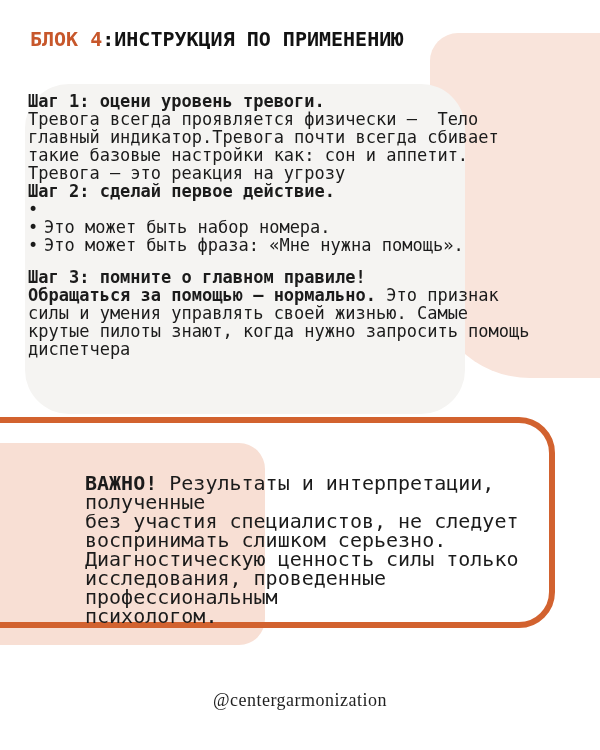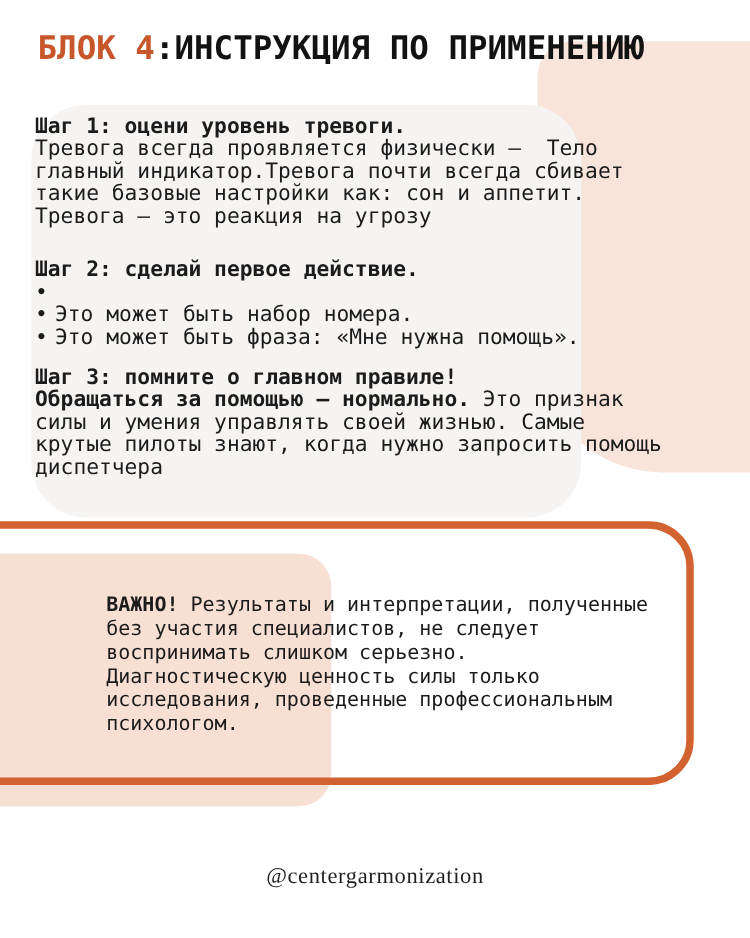--- a/index.html
+++ b/index.html
@@ -22,51 +22,51 @@
     background:var(--blob-peach);
     border-radius:28px 0 0 100px;
   }
   .blob-gray{
     position:absolute;left:25px;top:84px;width:440px;height:330px;
     background:var(--blob-gray);border-radius:44px;
   }
   
   .title{
     position:absolute;left:30px;top:25px;width:560px;
-    font-size:26px;font-weight:bold;line-height:29px;color:#121212;
+    font-size:20px;font-weight:bold;line-height:29px;color:#121212;
   }
   .title .accent{color:var(--accent);}
   
   .content{
     position:absolute;left:28px;top:92px;width:552px;
     font-size:17px;line-height:18px;
   }
   .step-heading{font-weight:bold;}
   .pre{white-space:pre-wrap;}
-  .step2{margin-top:25px;}
+  .step2{}
   .step3{margin-top:14px;}
   .bullet-row{display:flex;}
   .bullet{width:16px;flex:0 0 16px;}
   
   .imp-bg{
     position:absolute;left:-45px;top:417px;width:600px;height:211px;
     background:#ffffff;border-radius:36px;
   }
   .imp-peach{
     position:absolute;left:-26px;top:443px;width:291px;height:202px;
     background:var(--panel-peach);border-radius:26px;
   }
   .imp-border{
     position:absolute;left:-45px;top:417px;width:600px;height:211px;
     border:6px solid var(--border-orange);border-radius:36px;
     box-sizing:border-box;background:transparent;
   }
   .imp-text{
     position:absolute;left:85px;top:474px;width:472px;
-    font-size:16px;line-height:19px;
+    font-size:20px;line-height:19px;
   }
   .imp-text b{font-weight:bold;}
   
   .footer{
     position:absolute;left:0;right:0;top:690px;text-align:center;
     font-family:"Liberation Serif","DejaVu Serif",serif;
     font-size:18px;letter-spacing:0.5px;color:#1f1f1f;
   }
 </style>
 </head>

